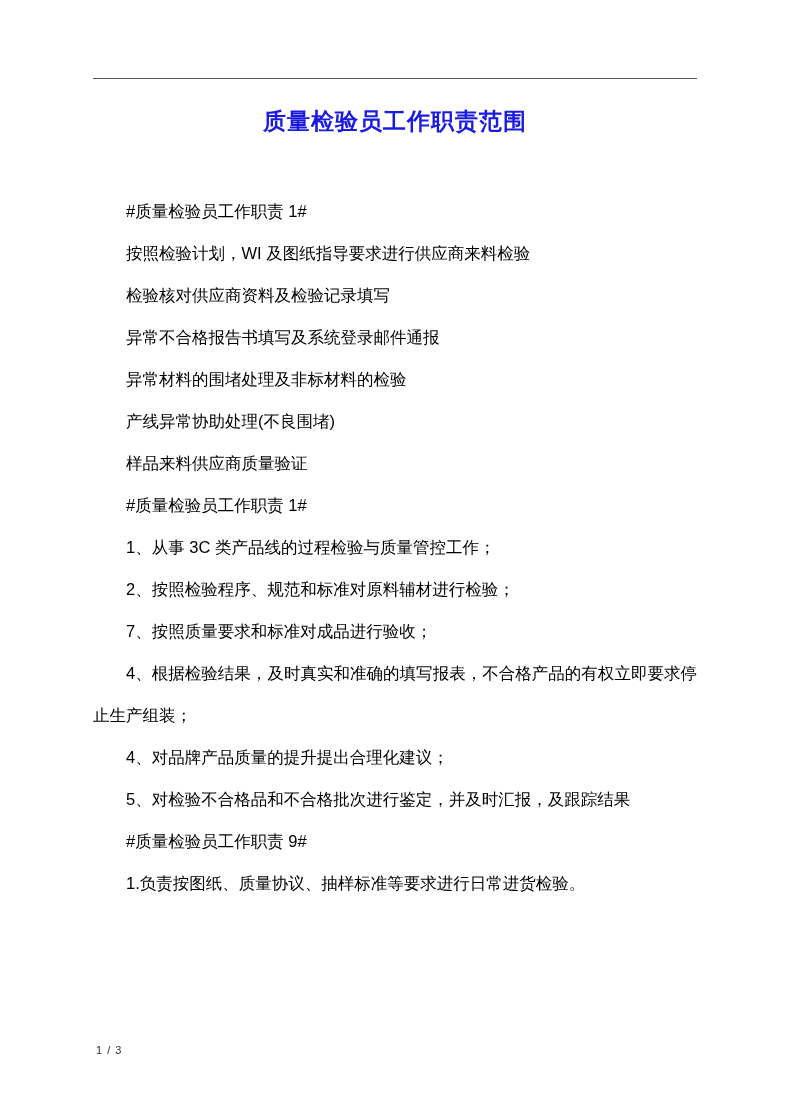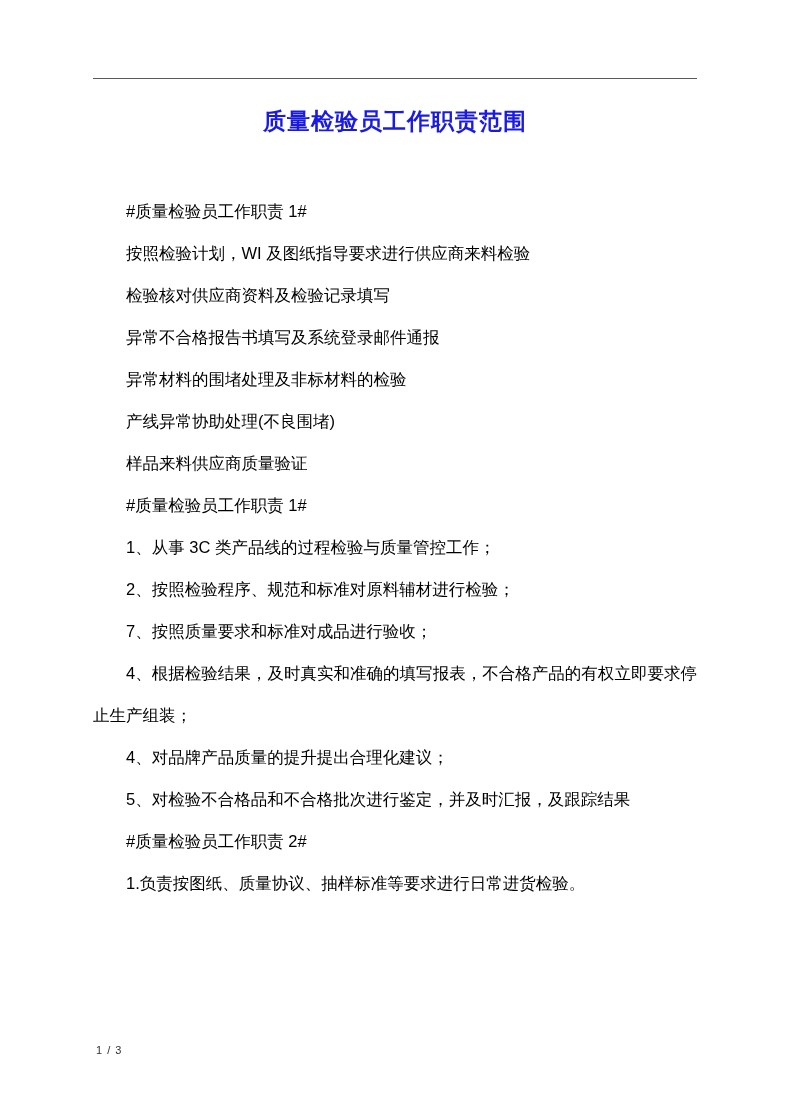--- a/index.html
+++ b/index.html
@@ -86,19 +86,19 @@
     <div class="para indent">异常材料的围堵处理及非标材料的检验</div>
     <div class="para indent">产线异常协助处理(不良围堵)</div>
     <div class="para indent">样品来料供应商质量验证</div>
     <div class="para indent">#质量检验员工作职责 1#</div>
     <div class="para indent">1、从事 3C 类产品线的过程检验与质量管控工作；</div>
     <div class="para indent">2、按照检验程序、规范和标准对原料辅材进行检验；</div>
     <div class="para indent">7、按照质量要求和标准对成品进行验收；</div>
     <div class="para indent">4、根据检验结果，及时真实和准确的填写报表，不合格产品的有权立即要求停止生产组装；</div>
     <div class="para indent">4、对品牌产品质量的提升提出合理化建议；</div>
     <div class="para indent">5、对检验不合格品和不合格批次进行鉴定，并及时汇报，及跟踪结果</div>
-    <div class="para indent">#质量检验员工作职责 2#</div>
+    <div class="para indent">#质量检验员工作职责 9#</div>
     <div class="para indent">1.负责按图纸、质量协议、抽样标准等要求进行日常进货检验。</div>
   </div>
 
   <div class="footer-page">1 / 3</div>
 
 </div>
 
 </body></html>

